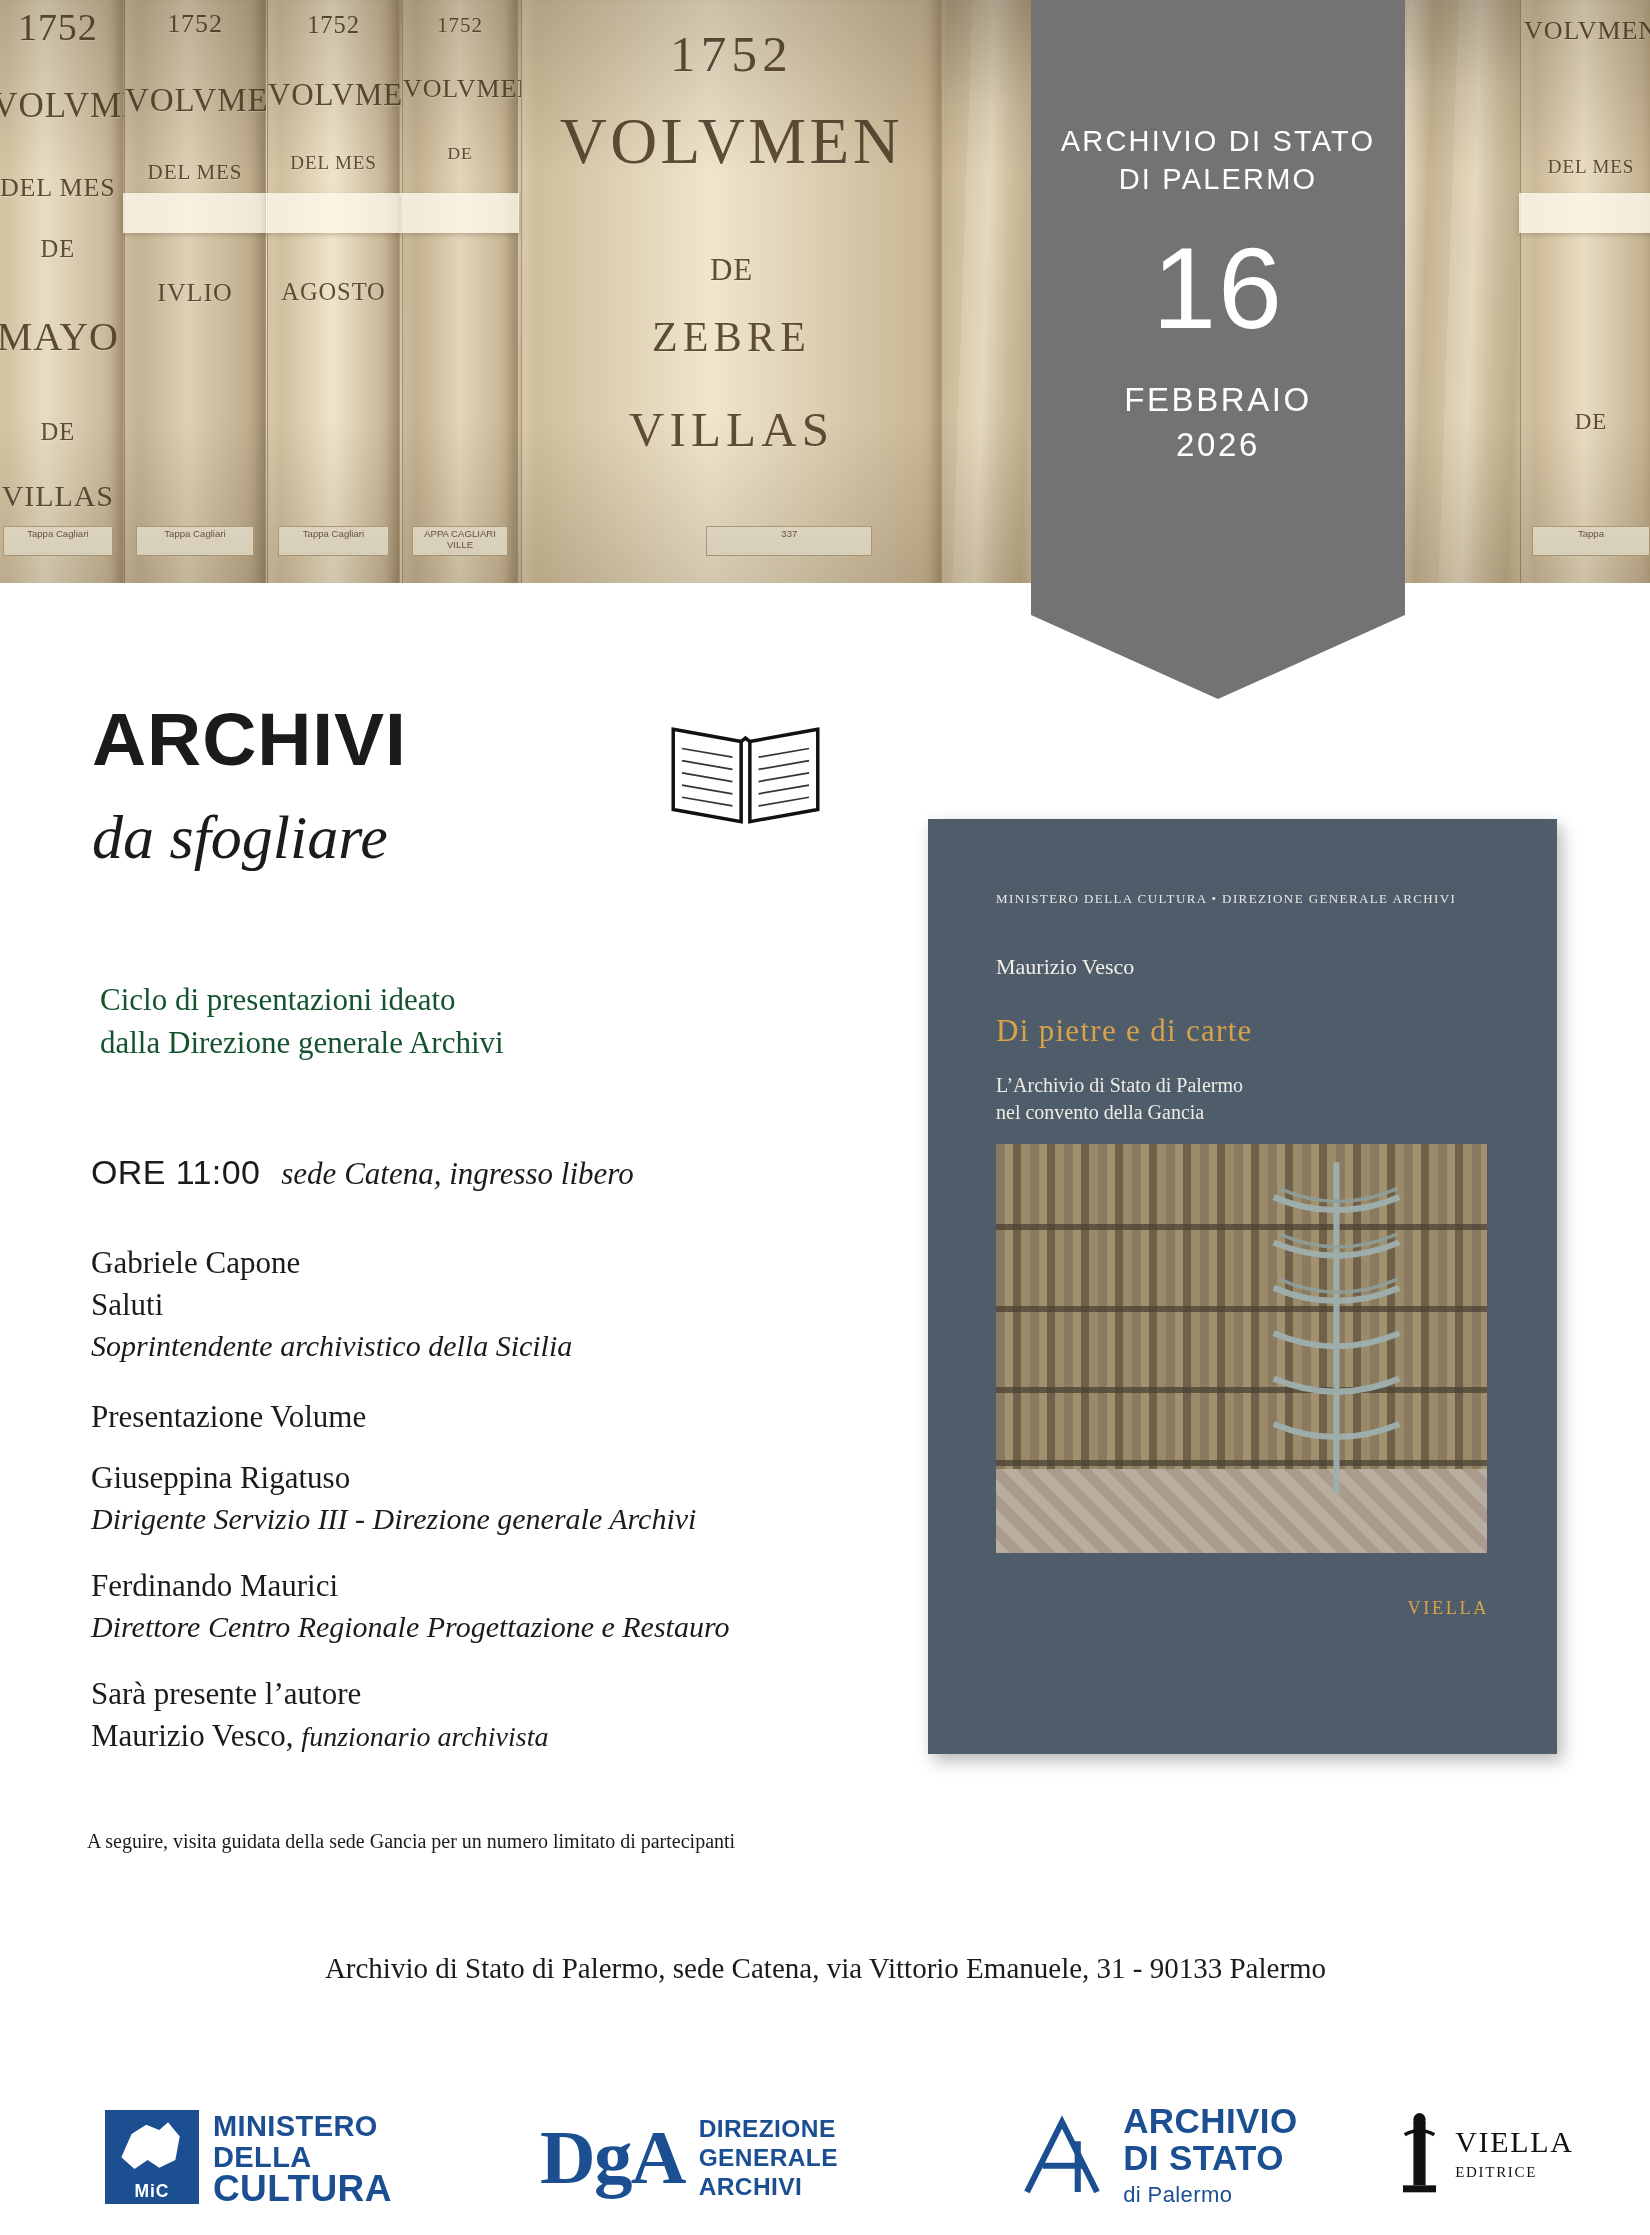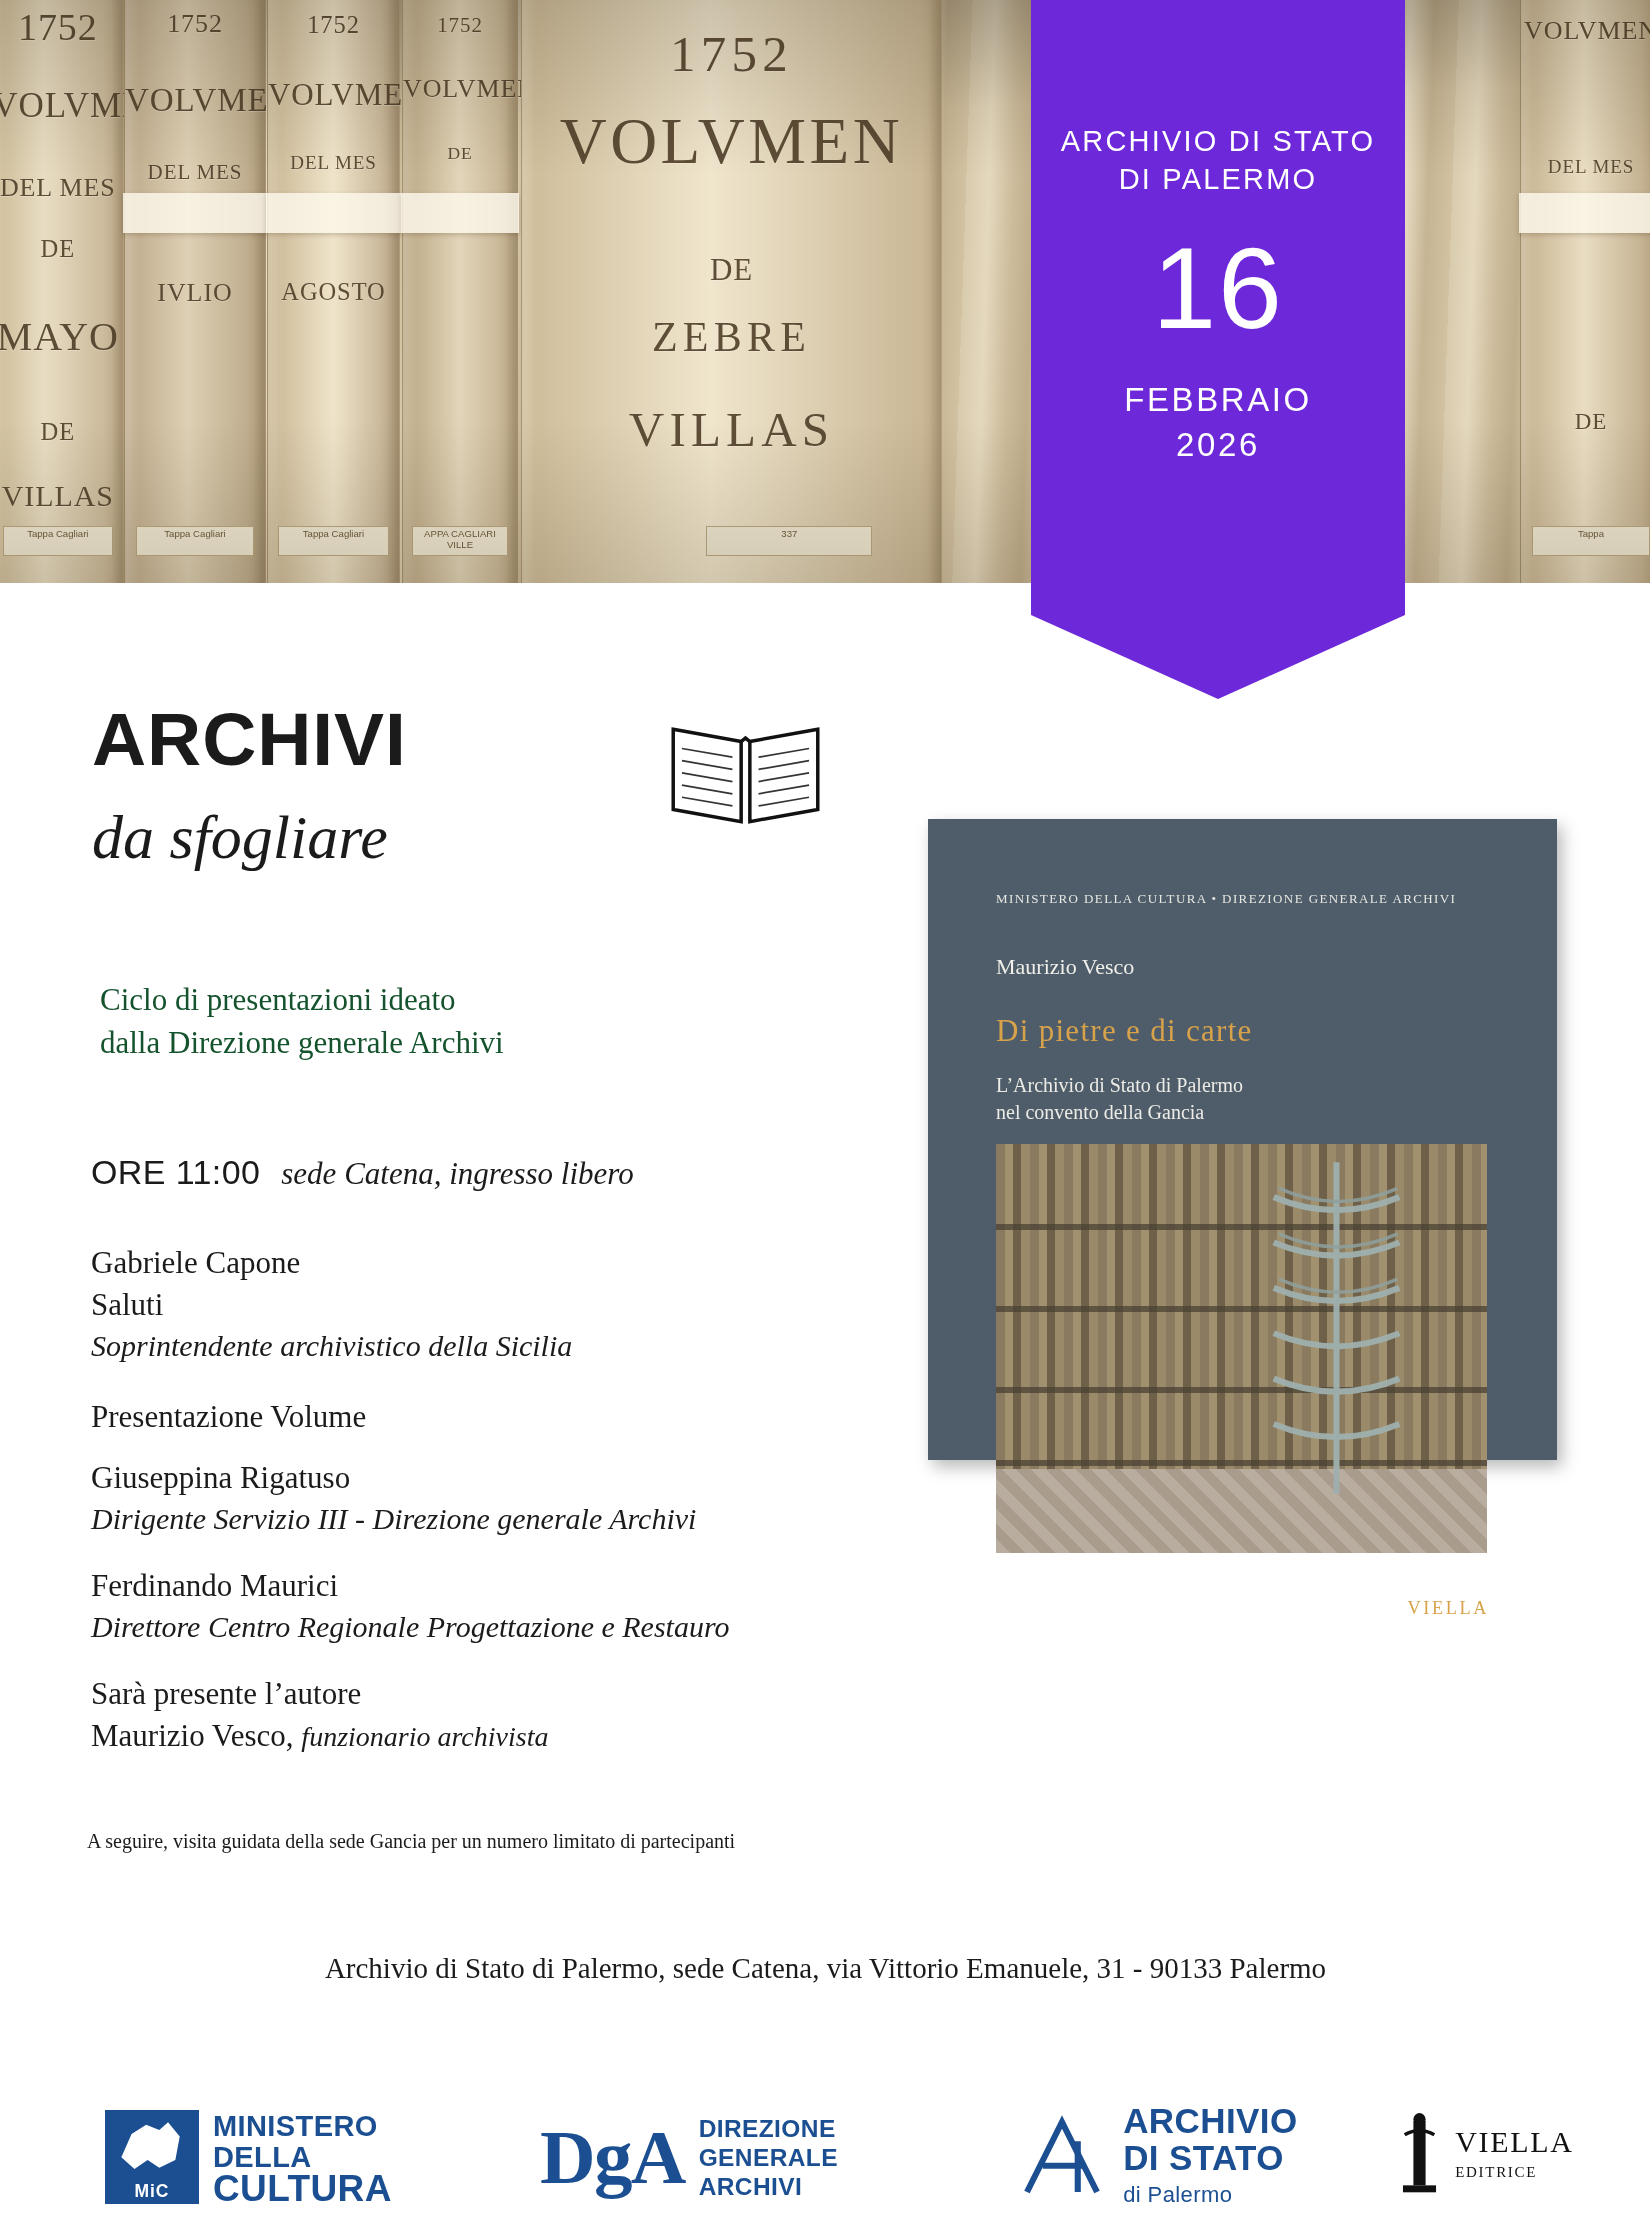--- a/index.html
+++ b/index.html
@@ -83,21 +83,21 @@
     pointer-events: none;
   }
 
   
   .ribbon {
     position: absolute;
     left: 1031px;
     top: 0;
     width: 374px;
     height: 699px;
-    background: #6d28d9;
+    background: #737373;
     clip-path: polygon(0 0, 100% 0, 100% 88%, 50% 100%, 0 88%);
     color: #ffffff;
     text-align: center;
     font-family: "Liberation Sans", sans-serif;
     z-index: 5;
   }
   .ribbon .r-head {
     margin-top: 122px;
     font-size: 29px;
     letter-spacing: 2.2px;
@@ -219,21 +219,21 @@
     font-size: 29px;
     color: #1b1b1b;
   }
 
   
   .cover {
     position: absolute;
     left: 928px;
     top: 819px;
     width: 629px;
-    height: 641px;
+    height: 935px;
     background: #4e5d69;
     box-shadow: 5.2px 7px 15.7px rgba(0,0,0,0.28);
   }
   .cover .pub-line {
     position: absolute;
     left: 68px; top: 72px;
     right: 35px;
     font-family: "Liberation Serif", serif;
     font-size: 13px;
     letter-spacing: 1.4px;

